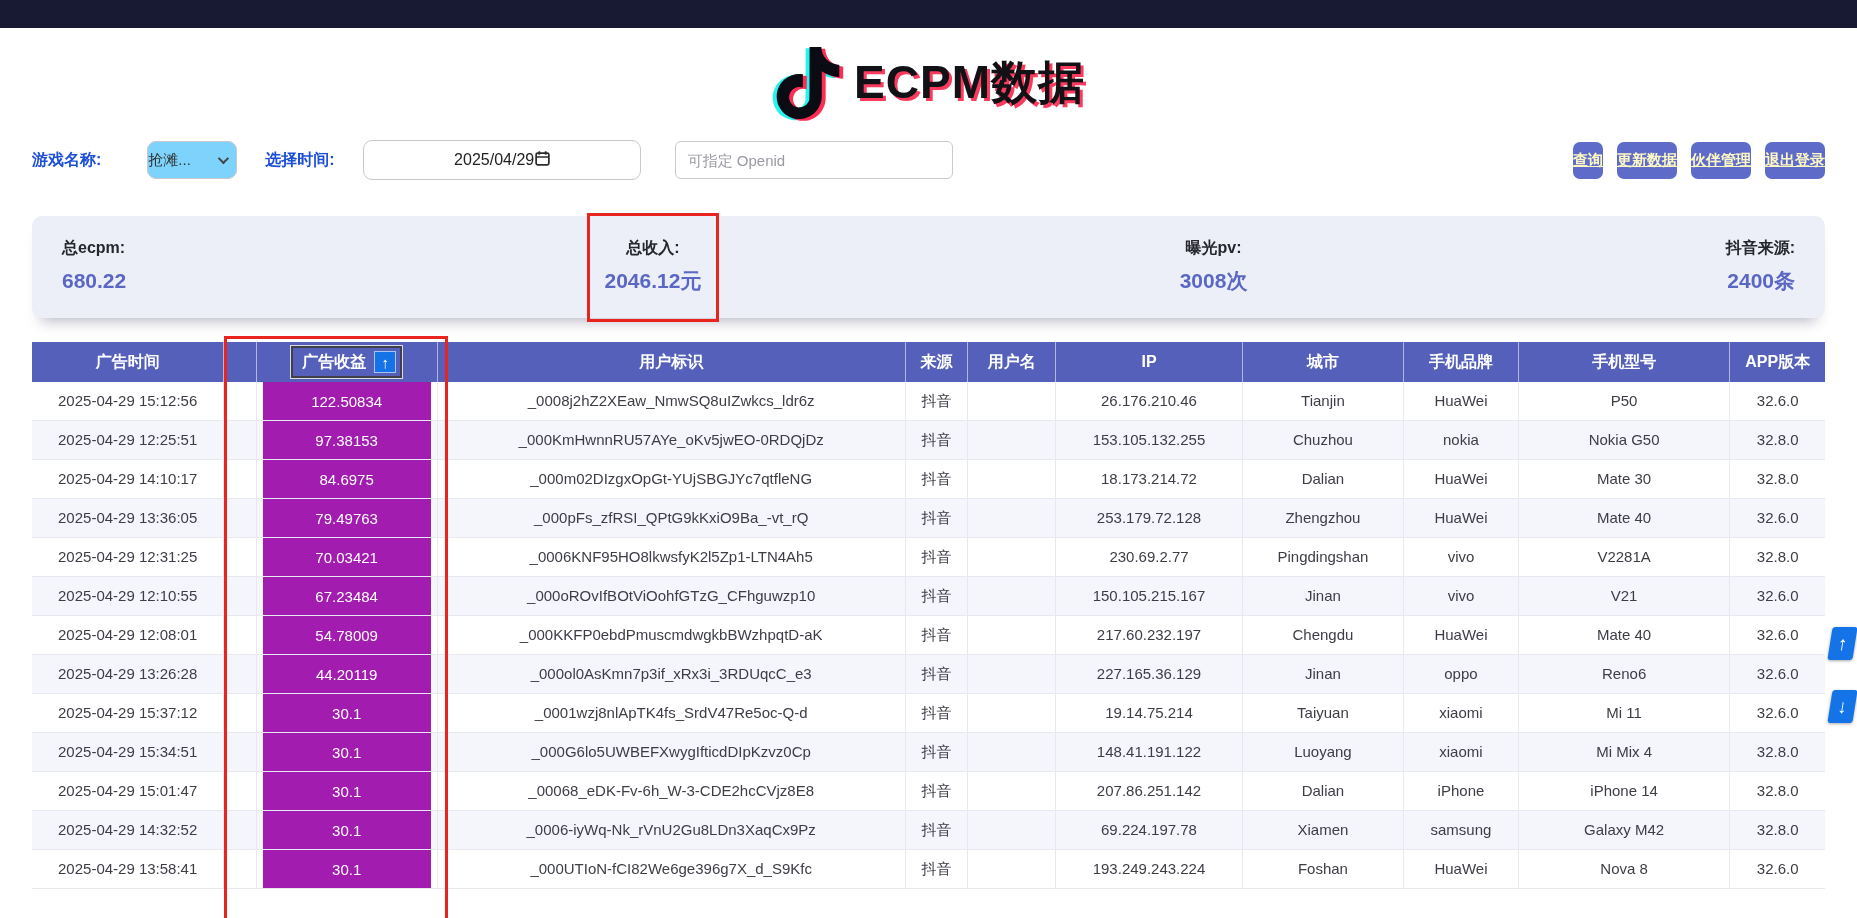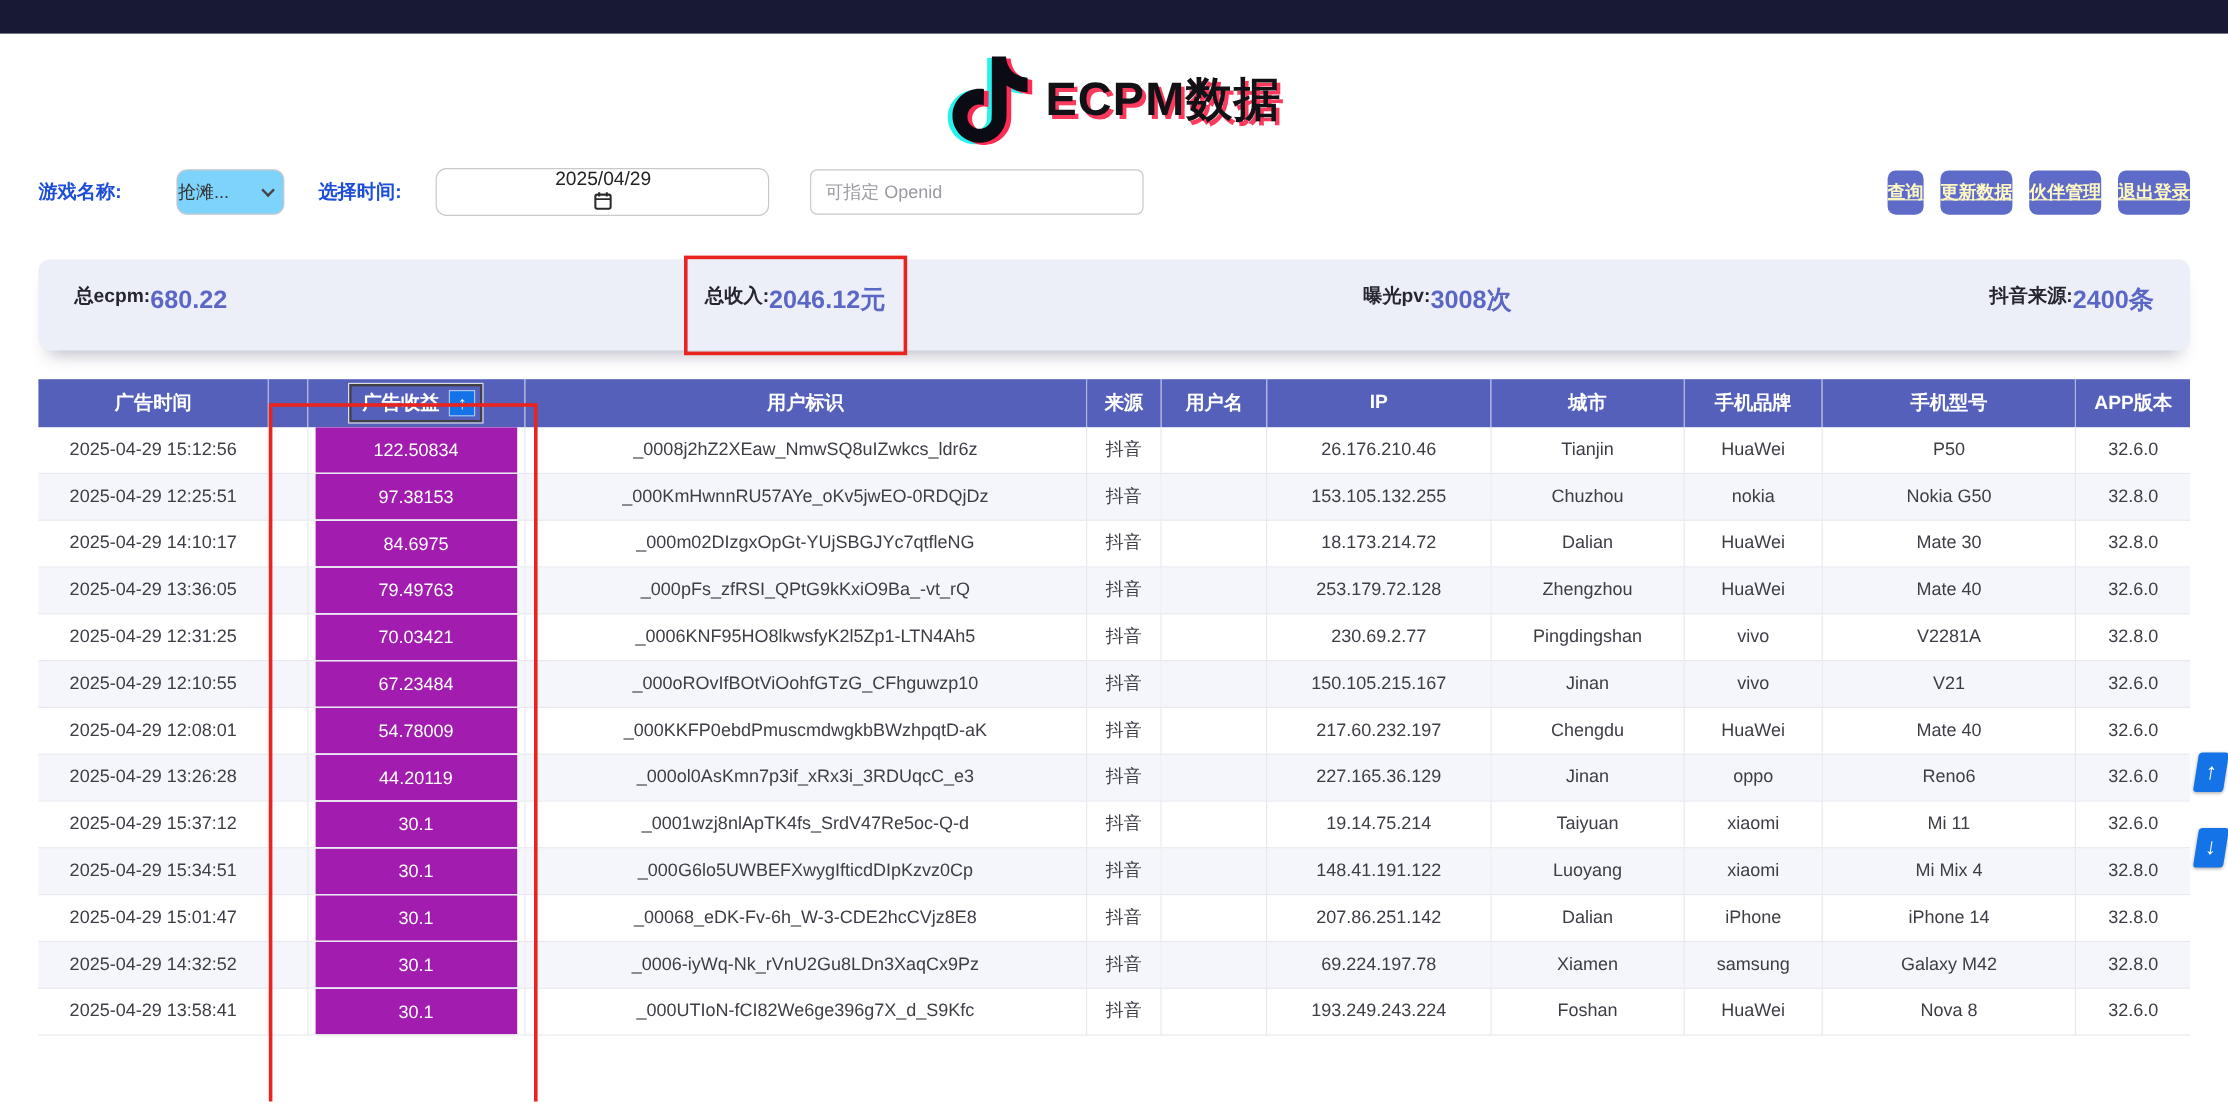--- a/index.html
+++ b/index.html
@@ -11,39 +11,39 @@
     font-family: "Liberation Sans", "DejaVu Sans", sans-serif;
     color: #222;
   }
   
   .topbar { height: 28px; width: 100%; background: #181a33; }
 
   
   .logo-row { height: 96px; padding-top: 14px; display:flex; align-items:center; justify-content:center; gap:10px; }
   .logo-icon svg { display:block; }
   .logo-title {
-    font-size: 39px; font-weight: 900; color:#121216; letter-spacing: 1px;
+    font-size: 46px; font-weight: 900; color:#121216; letter-spacing: 1px;
     text-shadow: 3px 3px 0 #fb3a5e;
   }
 
   
   .controls { margin-top: 16px; padding: 0 32px; display:flex; align-items:center; }
   .ctl-label { font-size: 16px; font-weight: bold; color:#1d4ed8; white-space:nowrap; }
   .game-label { margin-right: 46px; }
   .time-label { margin-left: 28px; margin-right: 28px; }
   .select {
     width: 90px; height: 38px; border:1px solid #c8c8cd; border-radius: 9px;
     display:flex; align-items:center; justify-content:space-between; padding: 0 10px 0 0;
     font-size: 15px; color:#333; background:#7dd3fc; cursor:pointer;
   }
   .chevron { width: 8px; height: 8px; border-right:2px solid #444; border-bottom:2px solid #444; transform: rotate(45deg) translateY(-2px); }
   .date-input {
     width: 278px; height: 40px; border:1px solid #c8c8cd; border-radius: 9px;
-    display:flex; align-items:center; justify-content:space-between; padding: 0 12px 0 14px;
-    font-size: 16px; color:#222; background:#fff; cursor:pointer;flex-direction:column;
+    display:flex; align-items:center; justify-content:center; padding: 0 12px 0 14px;
+    font-size: 16px; color:#222; background:#fff; cursor:pointer;
   }
   .openid-input {
     margin-left: 34px; width: 278px; height: 38px; border:1px solid #c9c9ce; border-radius: 6px;
     padding: 0 12px; font-size: 15px; color:#333; outline:none;
     font-family: "Liberation Sans", "DejaVu Sans", sans-serif;
   }
   .openid-input::placeholder { color:#9a9aa3; }
   .btn-group { margin-left:auto; display:flex; gap:14px; }
   .btn {
     background:#5e6bc8; color:#fef9c3; border:none; border-radius:7px;
@@ -51,21 +51,21 @@
     font-family: "Liberation Sans", "DejaVu Sans", sans-serif;
     text-decoration: underline;
   }
 
   
   .stats {
     margin: 36px 32px 0; background:#edeff8; border-radius: 10px;
     padding: 22px 30px 24px; display:flex; justify-content:space-between;
     box-shadow: 0 12px 14px -9px rgba(50,50,90,.35);
   }
-  .stat { display:flex; }
+  .stat { display:flex; flex-direction:column; }
   .stat-label { font-size:16px; font-weight:bold; color:#26262e; line-height:20px; margin-bottom:10px; }
   .stat-value { font-size:21px; font-weight:bold; color:#5a67c4; line-height:26px; }
   .stat:nth-child(1) { text-align:left; }
   .stat:nth-child(2), .stat:nth-child(3) { text-align:center; }
   .stat:nth-child(4) { text-align:right; }
   .stat-highlighted { position: relative; }
   .stat-anno {
     position:absolute; left:-18px; right:-18px; top:-25px; bottom:-28px;
     border:3px solid #e9231e; pointer-events:none; z-index:40;
   }

